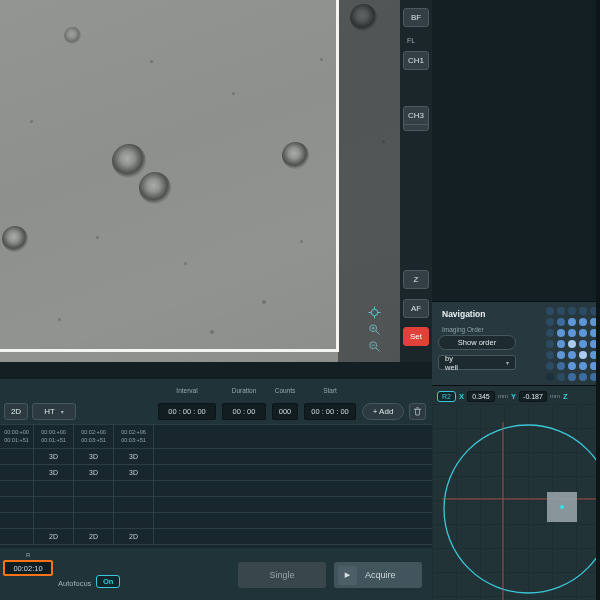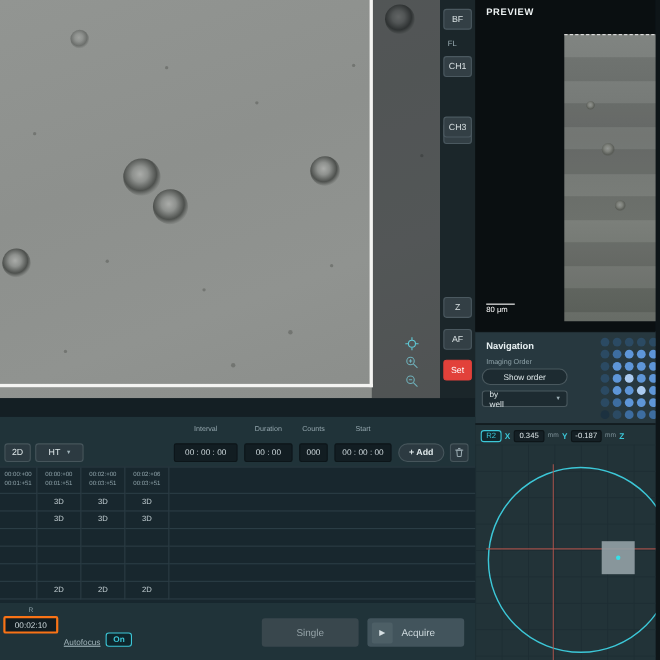--- a/index.html
+++ b/index.html
@@ -66,36 +66,36 @@
   
   .tl-tabbar{position:absolute;left:0;top:362px;width:432px;height:17px;background:#132126;}
   .tl-tab{position:absolute;left:0;top:0;width:158px;height:17px;border-bottom:2px solid #3cc7d7;color:#3cc7d7;
     font-size:7.5px;letter-spacing:.7px;display:flex;align-items:center;justify-content:center;font-weight:bold;}
   .tl-controls{position:absolute;left:0;top:379px;width:432px;height:45px;background:#203339;}
   .col-lbl{position:absolute;top:8px;font-size:6.5px;color:#93a6ad;text-align:center;}
   .inp{position:absolute;top:24px;height:17px;background:#121d22;border:1px solid #0c1519;border-radius:2px;
     color:#cfdade;font-size:7.5px;display:flex;align-items:center;justify-content:center;}
   .sm-btn{position:absolute;top:24px;height:17px;background:#2c3a41;border:1px solid #46555b;border-radius:3px;
     color:#dfe8ea;font-size:8px;display:flex;align-items:center;justify-content:center;}
-  .sm-btn.pill{border-radius:9px;font-weight:bold;}
+  .sm-btn.pill{border-radius:9px;}
   .ht-caret{margin-left:6px;}
 
   .tl-table{position:absolute;left:0;top:424px;width:432px;height:124px;background:#18272e;border-top:1px solid #2b3d45;
     display:grid;grid-template-columns:34px 40px 40px 40px 1fr;grid-template-rows:24px;grid-auto-rows:16px;}
   .th{border-right:1px solid #2b3d45;border-bottom:1px solid #2b3d45;font-size:5.5px;color:#8fa3aa;
     display:flex;flex-direction:column;align-items:center;justify-content:center;line-height:1.4;}
   .td{border-right:1px solid #2b3d45;border-bottom:1px solid #2b3d45;font-size:7px;color:#c6d2d6;
     display:flex;align-items:center;justify-content:center;}
   .th.filler,.td.filler{border-right:none;}
 
   .tl-footer{position:absolute;left:0;top:548px;width:432px;height:52px;background:#203339;}
   .r-lbl{position:absolute;left:26px;top:4px;font-size:6px;color:#8fa3aa;}
   .time-box{position:absolute;left:3px;top:12px;width:50px;height:16px;background:#121d22;border:2px solid #f97316;
     border-radius:2px;color:#cfdade;font-size:7.5px;display:flex;align-items:center;justify-content:center;}
-  .af-lbl{position:absolute;left:58px;top:31px;font-size:7.5px;color:#9fb2b8;text-decoration:underline;}
+  .af-lbl{position:absolute;left:58px;top:31px;font-size:7.5px;color:#9fb2b8;}
   .on-chip{position:absolute;left:96px;top:27px;border:1px solid #3cc7d7;color:#3cc7d7;background:#0e262c;
     border-radius:3px;font-size:7.5px;padding:1px 6px;font-weight:bold;}
   .big-btn{position:absolute;top:14px;width:88px;height:26px;border-radius:3px;display:flex;align-items:center;justify-content:center;font-size:9px;}
   .single{left:238px;background:#39474d;color:#96a4a9;}
   .acquire{left:334px;background:#42545c;color:#cfdade;justify-content:flex-start;padding-left:4px;gap:8px;}
   .play-box{width:19px;height:19px;background:#4d5f66;border-radius:2px;display:flex;align-items:center;justify-content:center;
     color:#d7e0e3;font-size:7px;}
 </style>
 </head>
 <body>
@@ -156,32 +156,20 @@
     <div class="chan-btn" style="top:8px;">BF</div>
     <div class="fl-label">FL</div>
     <div class="chan-btn" style="top:51px;">CH1</div>
     <div class="chan-btn" style="top:79px;margin-top:33px;">CH2</div>
     <div class="chan-btn" style="top:106px;">CH3</div>
     <div class="chan-btn" style="top:270px;">Z</div>
     <div class="chan-btn" style="top:299px;">AF</div>
     <div class="chan-btn red" style="top:327px;">Set</div>
   </div>
 
-  <div class="preview-panel">
-    <div class="preview-title">PREVIEW</div>
-    <div class="preview-img">
-      <div class="pblob" style="left:34px;top:98px;width:12px;height:12px;"></div>
-      <div class="pblob" style="left:46px;top:150px;width:10px;height:10px;"></div>
-      <div class="pblob" style="left:20px;top:60px;width:8px;height:8px;"></div>
-    </div>
-    <div class="scalebar">
-      <div class="bar"></div>
-      <div class="lbl">80 μm</div>
-    </div>
-  </div>
 
   <div class="nav-panel">
     <div class="nav-title">Navigation</div>
     <div class="nav-sub">Imaging Order</div>
     <div class="nav-btn" style="top:33px;">Show order</div>
     <div class="nav-select" style="top:53px;gap:44px;">
       <span>by well</span>
       <span class="caret">▾</span>
     </div>
     <div class="well-grid">

